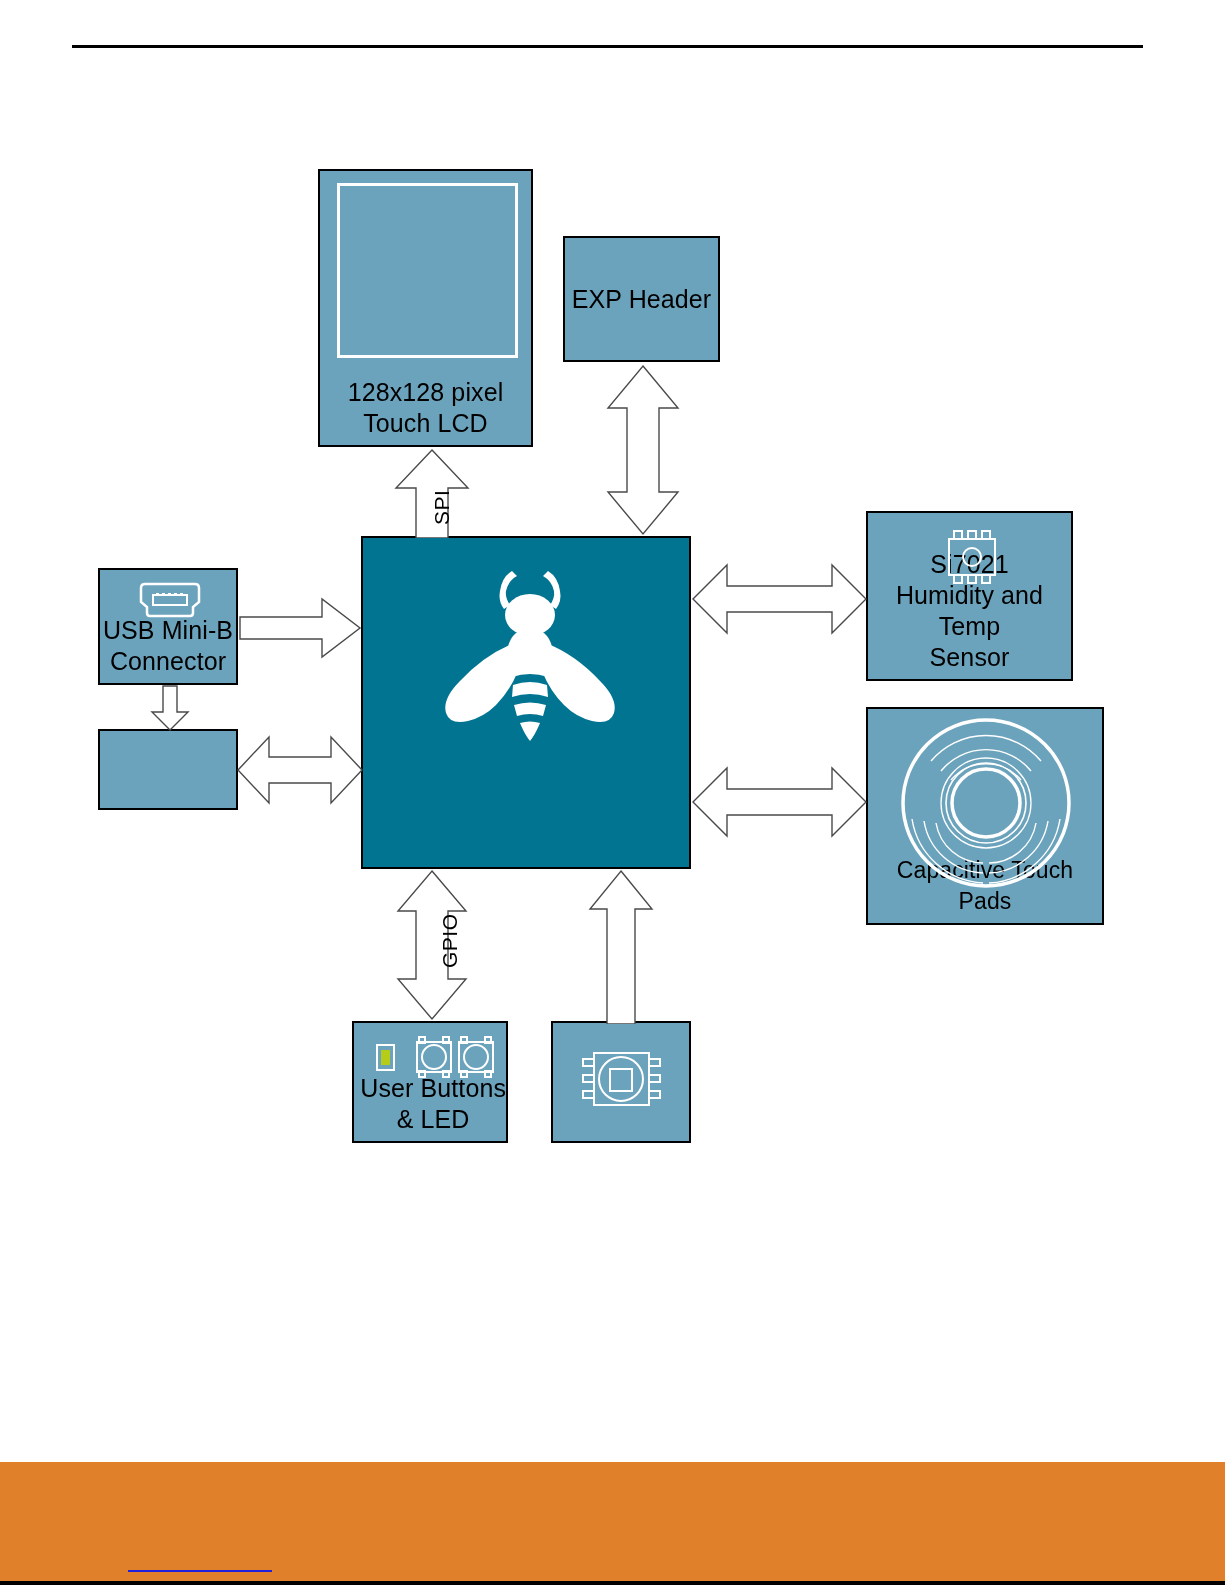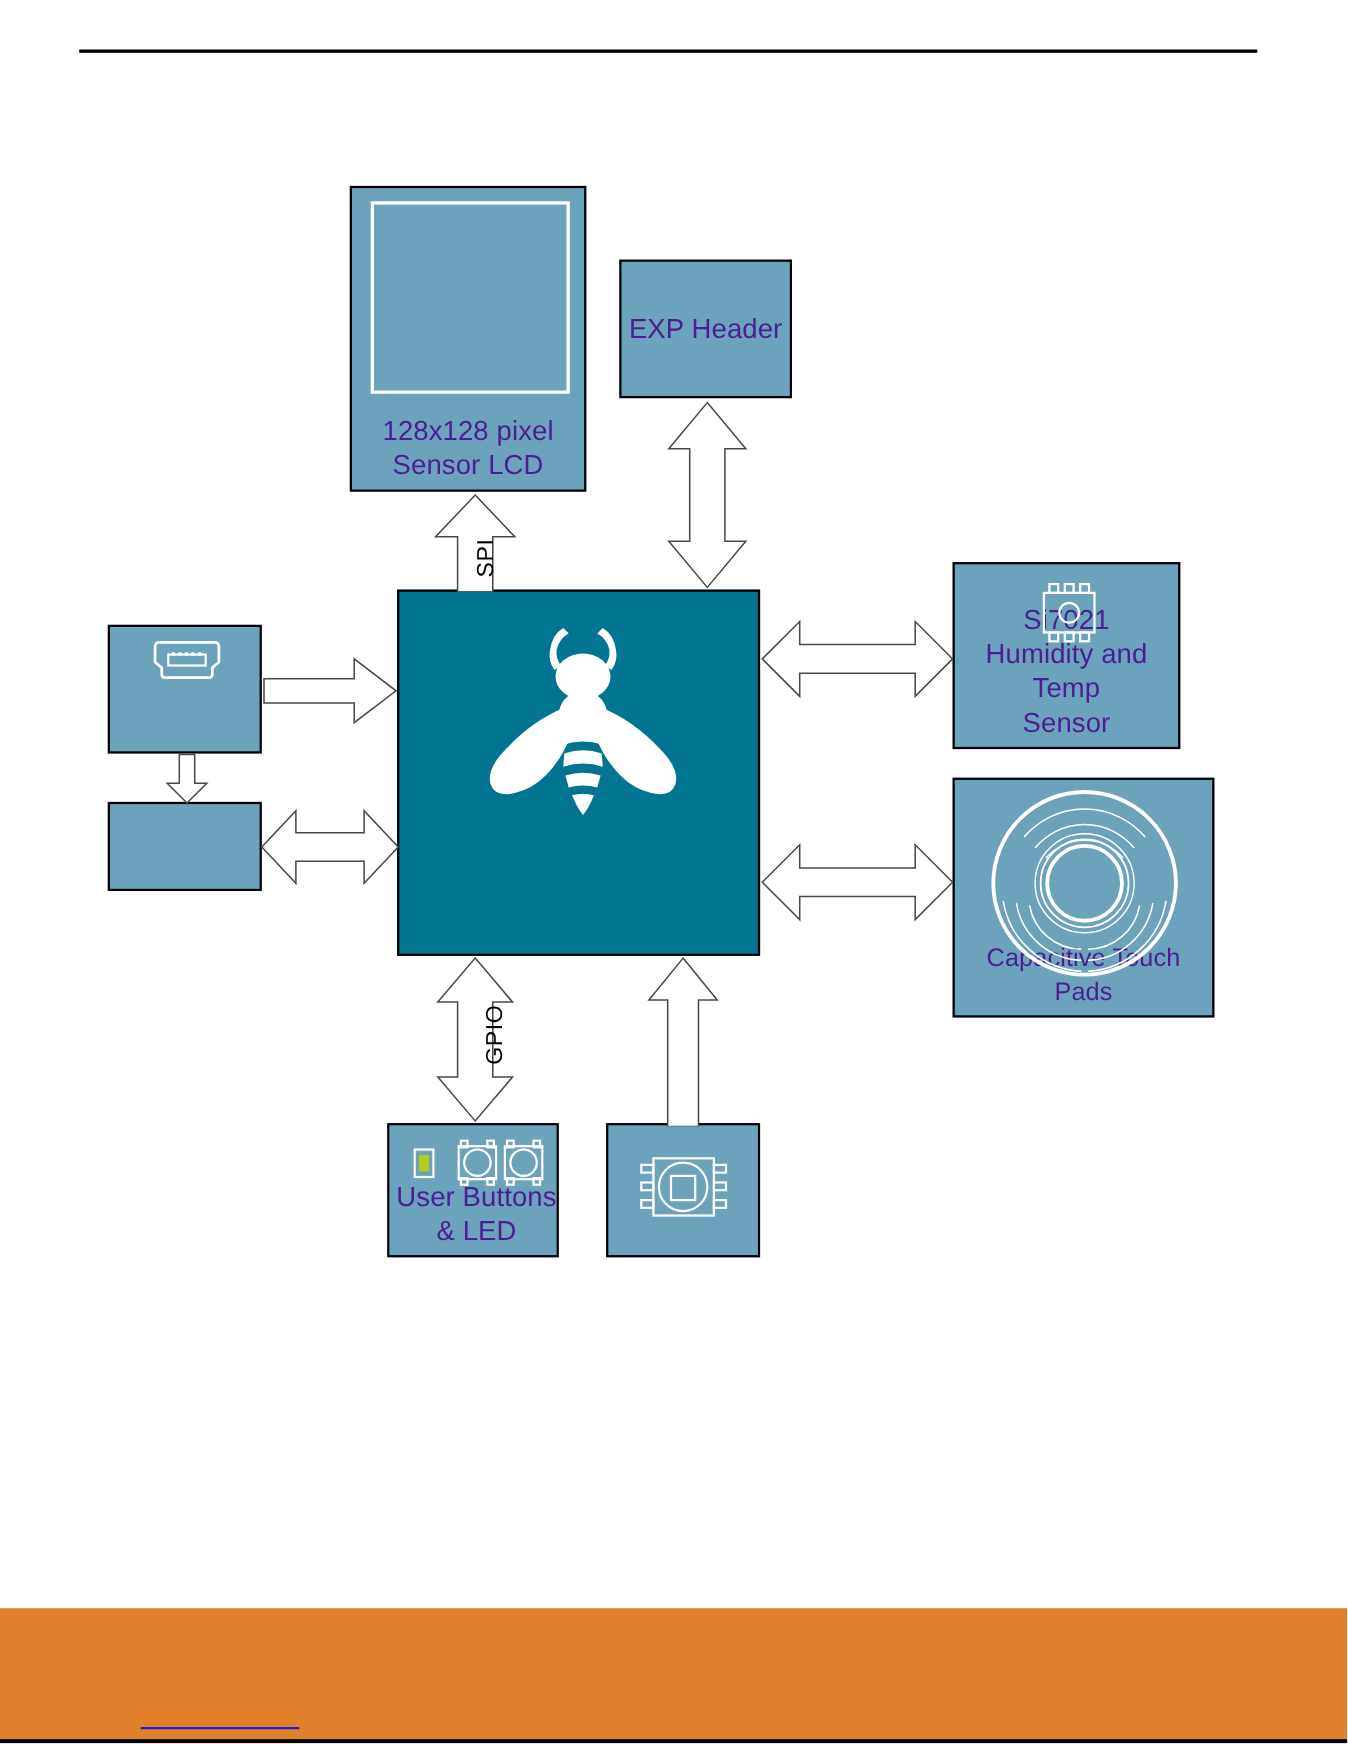--- a/index.html
+++ b/index.html
@@ -58,21 +58,21 @@
     overflow: hidden;
     white-space: nowrap;
   }
 
   
   .block {
     position: absolute;
     box-sizing: border-box;
     background: #6ca3bc;
     border: 2px solid #000000;
-    color: #4c1d95;
+    color: #000000;
     display: flex;
     flex-direction: column;
     align-items: center;
     justify-content: flex-end;
   }
   .block .label {
     font-size: 25px;
     line-height: 31px;
     text-align: center;
     white-space: pre-line;
@@ -140,41 +140,43 @@
 </head>
 <body>
 
 <div id="page">
 
   <div class="header-rule"></div>
 
   <div class="block" id="blk-lcd">
     <div class="lcd-screen"></div>
     <div class="label">128x128 pixel
-Sensor LCD</div>
+Touch LCD</div>
   </div>
 
   <div class="block" id="blk-exp">
     <div class="label" style="padding-bottom:0">EXP Header</div>
   </div>
 
   <div class="block" id="blk-usb">
     <span class="icon icon-usb">
       <svg width="68" height="36" viewBox="0 0 68 36">
         <path d="M5 6 Q5 2 9 2 L59 2 Q63 2 63 6 L63 20 L57 25 L57 31 Q57 34 54 34 L14 34 Q11 34 11 31 L11 25 L5 20 Z" fill="none" stroke="#ffffff" stroke-width="2.5"></path>
         <rect x="17" y="13" width="34" height="10" fill="none" stroke="#ffffff" stroke-width="2"></rect>
         <g fill="#ffffff">
           <rect x="20" y="11" width="3" height="3"></rect>
           <rect x="26" y="11" width="3" height="3"></rect>
           <rect x="32" y="11" width="3" height="3"></rect>
           <rect x="38" y="11" width="3" height="3"></rect>
           <rect x="44" y="11" width="3" height="3"></rect>
         </g>
       </svg>
     </span>
+    <div class="label">USB Mini-B
+Connector</div>
   </div>
 
   <div class="block" id="blk-debug">
     <div class="label"></div>
   </div>
 
   <div class="block center" id="blk-mcu">
     <span class="icon icon-bee">
       <svg width="180" height="190" viewBox="0 0 180 190">
         <g fill="#ffffff">

